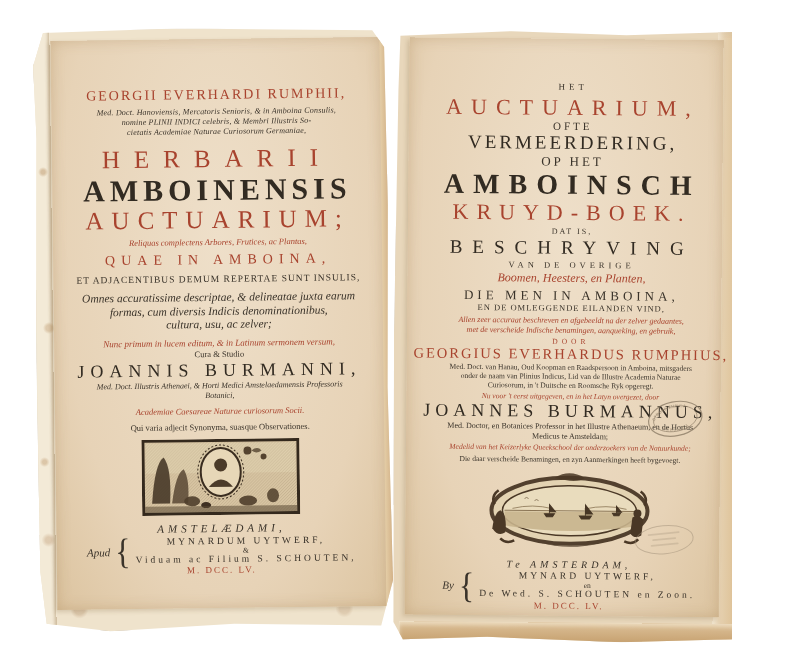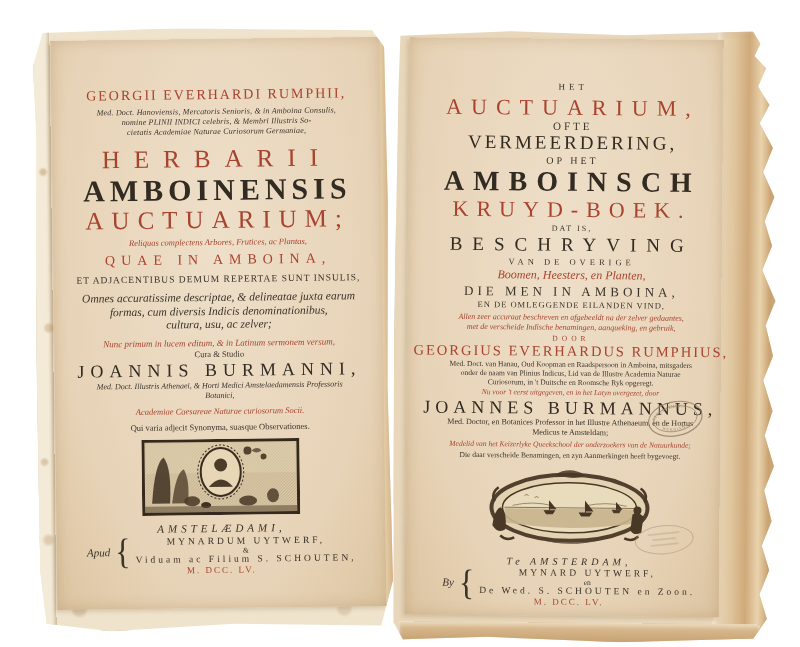--- a/index.html
+++ b/index.html
@@ -2,21 +2,21 @@
 <html><head>
 <meta charset="utf-8">
 <style>
   :root{
     --red:#a8432e;
     --ink:#3a332a;
     --paper:#e9d7bf;
   }
   html,body{margin:0;padding:0;}
   body{background:#ffffff;font-family:"Liberation Serif","DejaVu Serif",serif;}
-  .photo{position:relative;width:800px;height:647px;background:#ffffff;overflow:hidden;}
+  .photo{position:relative;width:732px;height:647px;background:#ffffff;overflow:hidden;}
 
   
   .book{position:absolute;}
   .book-left{
     left:36px;top:28px;width:354px;height:602px;
     transform:rotate(-0.7deg);
     background:#efe3cc;
     box-shadow:0 10px 18px rgba(110,88,60,.30),0 2px 5px rgba(110,88,60,.25);
     clip-path:polygon(3% 0.5%,40% 0%,96% 0.7%,99.3% 3.5%,99.8% 30%,99.1% 60%,100% 92%,96.5% 99.6%,55% 99%,20% 100%,2% 98.6%,0.4% 90%,0% 55%,0.8% 18%,0.1% 6%);
   }
@@ -94,21 +94,21 @@
   .l-acad{font-size:8.5px;margin-top:6px;}
   .l-qui{font-size:8.5px;margin-top:7px;}
   .l-city{font-size:11px;letter-spacing:4px;margin-top:7px;}
   .l-year{font-size:9px;letter-spacing:2px;margin-top:1px;}
 
   
   .r-het{font-size:9px;letter-spacing:4px;}
   .r-auct{font-size:22px;letter-spacing:9px;margin-top:3px;}
   .r-ofte{font-size:11px;letter-spacing:3px;margin-top:0;}
   .r-verm{font-size:19px;letter-spacing:3px;margin-top:1px;color:#322b22;}
-  .r-ophet{font-size:10px;letter-spacing:3px;margin-top:1px;}
+  .r-ophet{font-size:13px;letter-spacing:3px;margin-top:1px;}
   .r-ambo{font-size:28px;letter-spacing:9px;font-weight:bold;margin-top:1px;color:#322b22;}
   .r-kruyd{font-size:22px;letter-spacing:8px;margin-top:0;}
   .r-datis{font-size:8px;letter-spacing:2px;margin-top:3px;}
   .r-besch{font-size:19px;letter-spacing:10px;margin-top:1px;color:#322b22;}
   .r-vando{font-size:8.5px;letter-spacing:4px;margin-top:2px;}
   .r-boomen{font-size:12px;margin-top:2px;}
   .r-diemen{font-size:13px;letter-spacing:4px;margin-top:3px;}
   .r-ende{font-size:8.5px;letter-spacing:1px;margin-top:1px;}
   .r-allen{font-size:8px;margin-top:1px;}
   .r-allen.first{margin-top:4px;}

